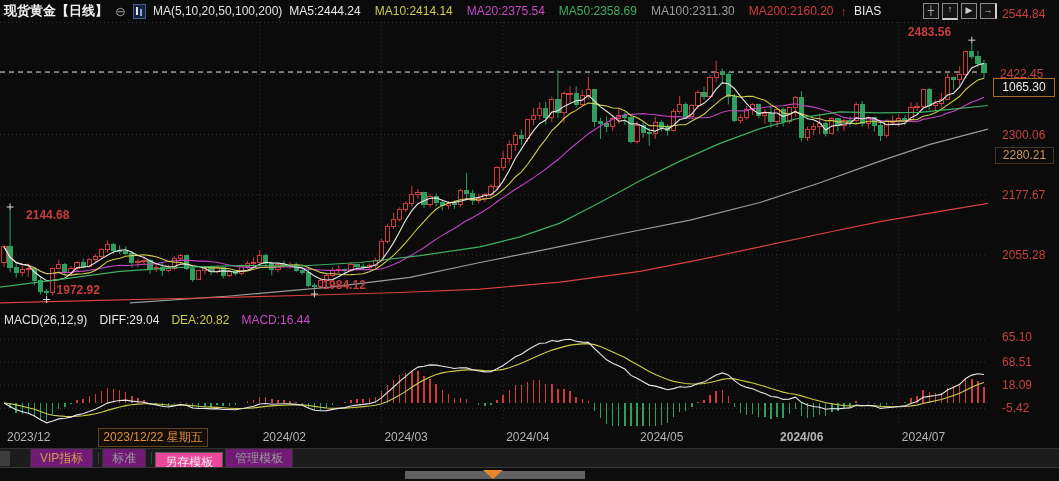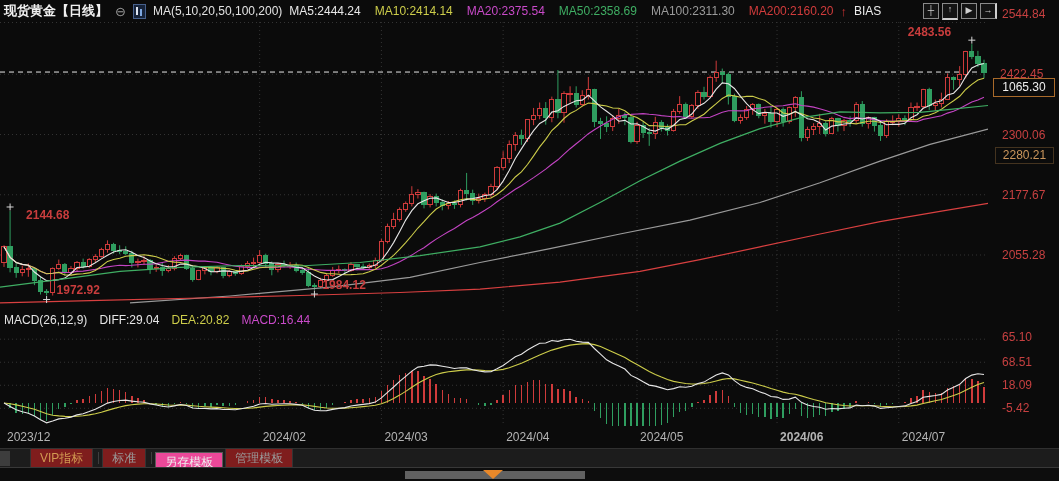--- a/index.html
+++ b/index.html
@@ -26,21 +26,21 @@
   #right-axis{position:absolute;left:988px;top:0;width:71px;height:460px;z-index:10;}
   .axis-lbl{position:absolute;left:14px;font-size:12px;color:#c64040;line-height:14px;white-space:nowrap;}
   #hidden-grid-lbl{position:absolute;left:12px;top:67px;font-size:12px;color:#c64040;z-index:1;}
   #price-box{position:absolute;left:5px;top:78px;width:60px;height:17px;border:1px solid #a96a2a;background:#0b0b0b;color:#efefef;font-size:12px;line-height:17px;text-align:center;z-index:4;}
   #extra-box{position:absolute;left:7px;top:147px;width:57px;height:15px;border:1px solid #44331f;color:#cb965c;font-size:12px;line-height:15px;text-align:center;z-index:3;}
   #xaxis{position:absolute;left:0;top:428px;width:892px;height:18px;z-index:12;}
   .xlbl{position:absolute;top:2px;font-size:12px;color:#b4b4b4;white-space:nowrap;}
   .xlbl.sel{color:#e0913c;border:1px solid #5f4420;padding:0 4px;top:0px;background:#120d06;}
   #tabs{position:absolute;left:0;top:448px;width:1059px;height:19px;background:#1c1c1c;border-top:1px solid #303030;display:flex;align-items:center;box-sizing:border-box;z-index:12;}
   #tab-sliver{width:10px;height:15px;background:#3d3d3d;margin-right:20px;}
-  .tab{font-size:12px;padding:1px 9px;margin-right:2px;border:1px solid #333;background:#7f1d1d;color:#9a9a9a;white-space:nowrap;}
+  .tab{font-size:12px;padding:1px 9px;margin-right:2px;border:1px solid #333;background:#701a75;color:#9a9a9a;white-space:nowrap;}
   .tab.vip{color:#d29a52;}
   .tab.active{background:#ec4899;color:#ededed;border-color:#5a5a5a;margin-top:9px;}
   .tabsep{width:1px;height:12px;background:#3e3e3e;margin:0 3px;}
   #scrollrow{position:absolute;left:0;top:467px;width:1059px;height:14px;background:#0d0d0d;border-top:1px solid #383838;box-sizing:border-box;z-index:12;}
   #scroll-thumb{position:absolute;left:405px;top:3px;width:180px;height:8px;background:#616161;}
   #scroll-arrow{position:absolute;left:483px;top:2px;width:0;height:0;border-left:10px solid transparent;border-right:10px solid transparent;border-top:9px solid #e8882a;}
   svg{display:block;}
 </style>
 </head>
 <body>
@@ -622,20 +622,21 @@
     <div class="axis-lbl" style="top: 188px;">2177.67</div>
     <div class="axis-lbl" style="top: 248px;">2055.28</div>
     <div class="axis-lbl" style="top: 330px;">65.10</div>
     <div class="axis-lbl" style="top: 355px;">68.51</div>
     <div class="axis-lbl" style="top: 378px;">18.09</div>
     <div class="axis-lbl" style="top: 401px;">-5.42</div>
   </div>
 
 <div id="xaxis">
     <div class="xlbl" style="left: 7px;">2023/12</div>
+    <div class="xlbl sel" style="left: 98.305px;">2023/12/22 星期五</div>
     <div class="xlbl" style="left: 262.654px;">2024/02</div>
     <div class="xlbl" style="left: 384.394px;">2024/03</div>
     <div class="xlbl" style="left: 506.134px;">2024/04</div>
     <div class="xlbl" style="left: 640.048px;">2024/05</div>
     <div class="xlbl" style="left: 780.049px; font-weight: bold;">2024/06</div>
     <div class="xlbl" style="left: 901.789px;">2024/07</div>
   </div>
 
 <div id="tabs">
   <div id="tab-sliver"></div>

